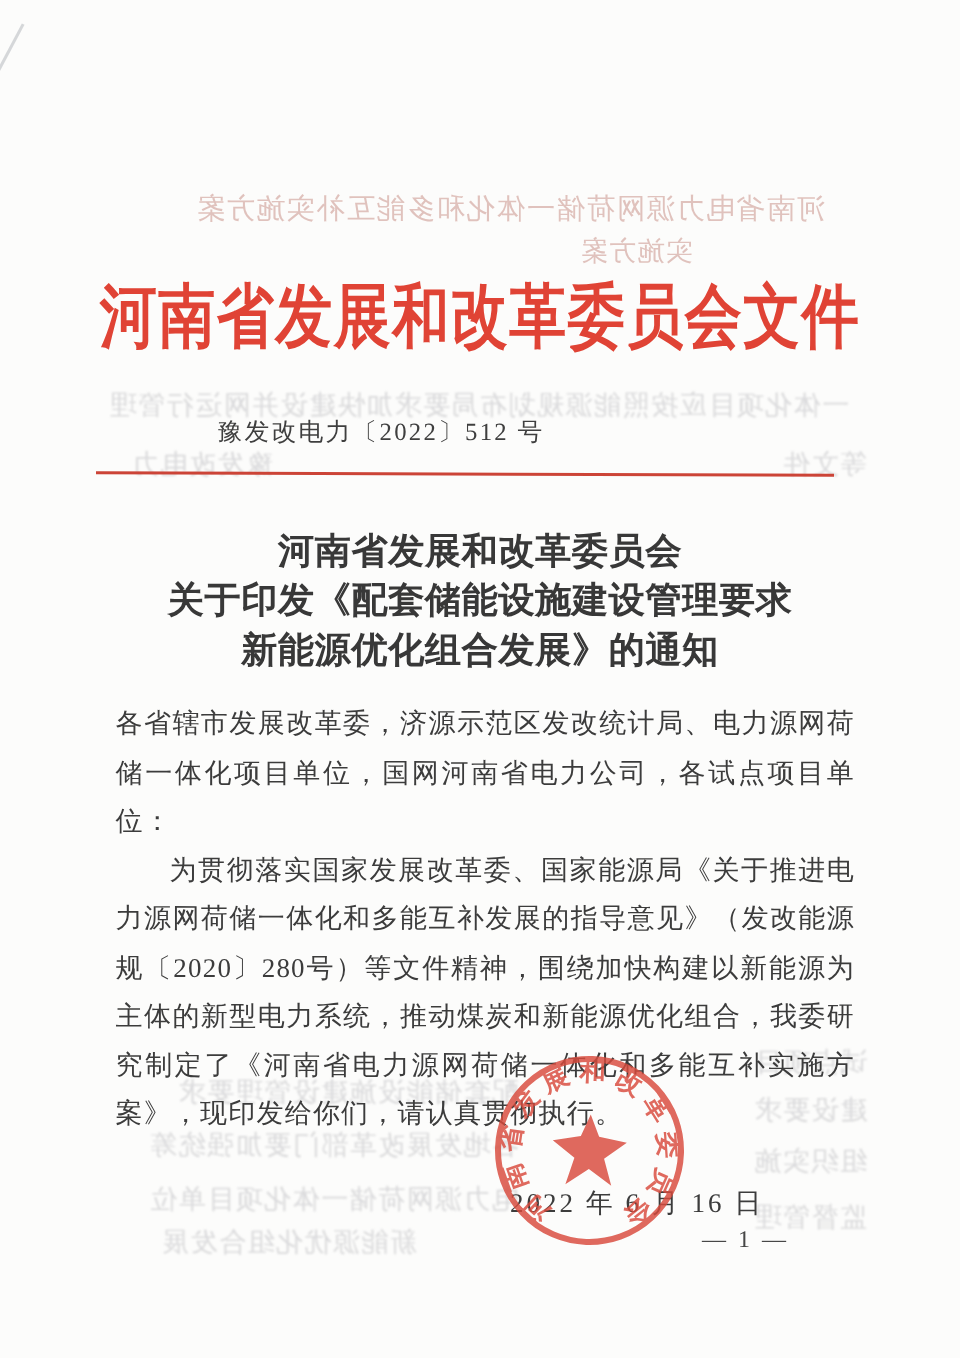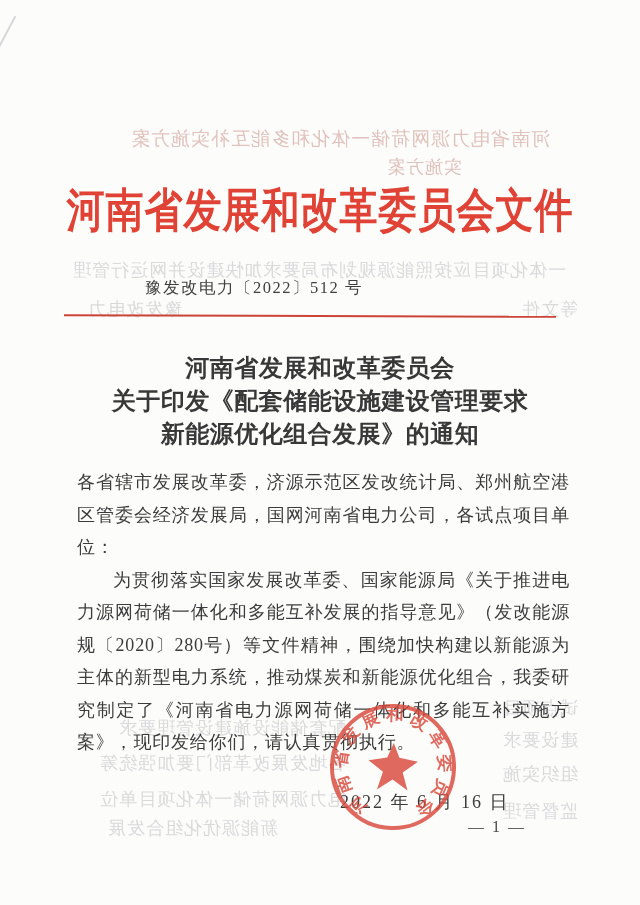--- a/index.html
+++ b/index.html
@@ -102,21 +102,21 @@
 
   <div class="red-rule"></div>
 
   <div class="doc-title">
     <div>河南省发展和改革委员会</div>
     <div>关于印发《配套储能设施建设管理要求</div>
     <div>新能源优化组合发展》的通知</div>
   </div>
 
   <div class="body-text">
-    <p>各省辖市发展改革委，济源示范区发改统计局、郑州航空港区管委会经济发展局，国网河南省电力公司，各试点项目单位：</p>
+    <p>各省辖市发展改革委，济源示范区发改统计局、电力源网荷储一体化项目单位，国网河南省电力公司，各试点项目单位：</p>
     <p class="indent">为贯彻落实国家发展改革委、国家能源局《关于推进电力源网荷储一体化和多能互补发展的指导意见》（发改能源规〔2020〕280号）等文件精神，围绕加快构建以新能源为主体的新型电力系统，推动煤炭和新能源优化组合，我委研究制定了《河南省电力源网荷储一体化和多能互补实施方案》，现印发给你们，请认真贯彻执行。</p>
   </div>
 
   <div class="date-line">2022 年 6 月 16 日</div>
 
   <div class="page-number">— 1 —</div>
 
   <svg class="seal" viewBox="0 0 132 132">
     <circle cx="66" cy="66" r="61" fill="none" stroke-width="4" stroke="#d94a3c"></circle>
     <polygon points="66,42 72.1,56.6 90.7,60 75.9,71.2 81.3,89 66,78.4 50.7,89 56.1,71.2 41.3,60 59.9,56.6" fill="#d94a3c"></polygon>

